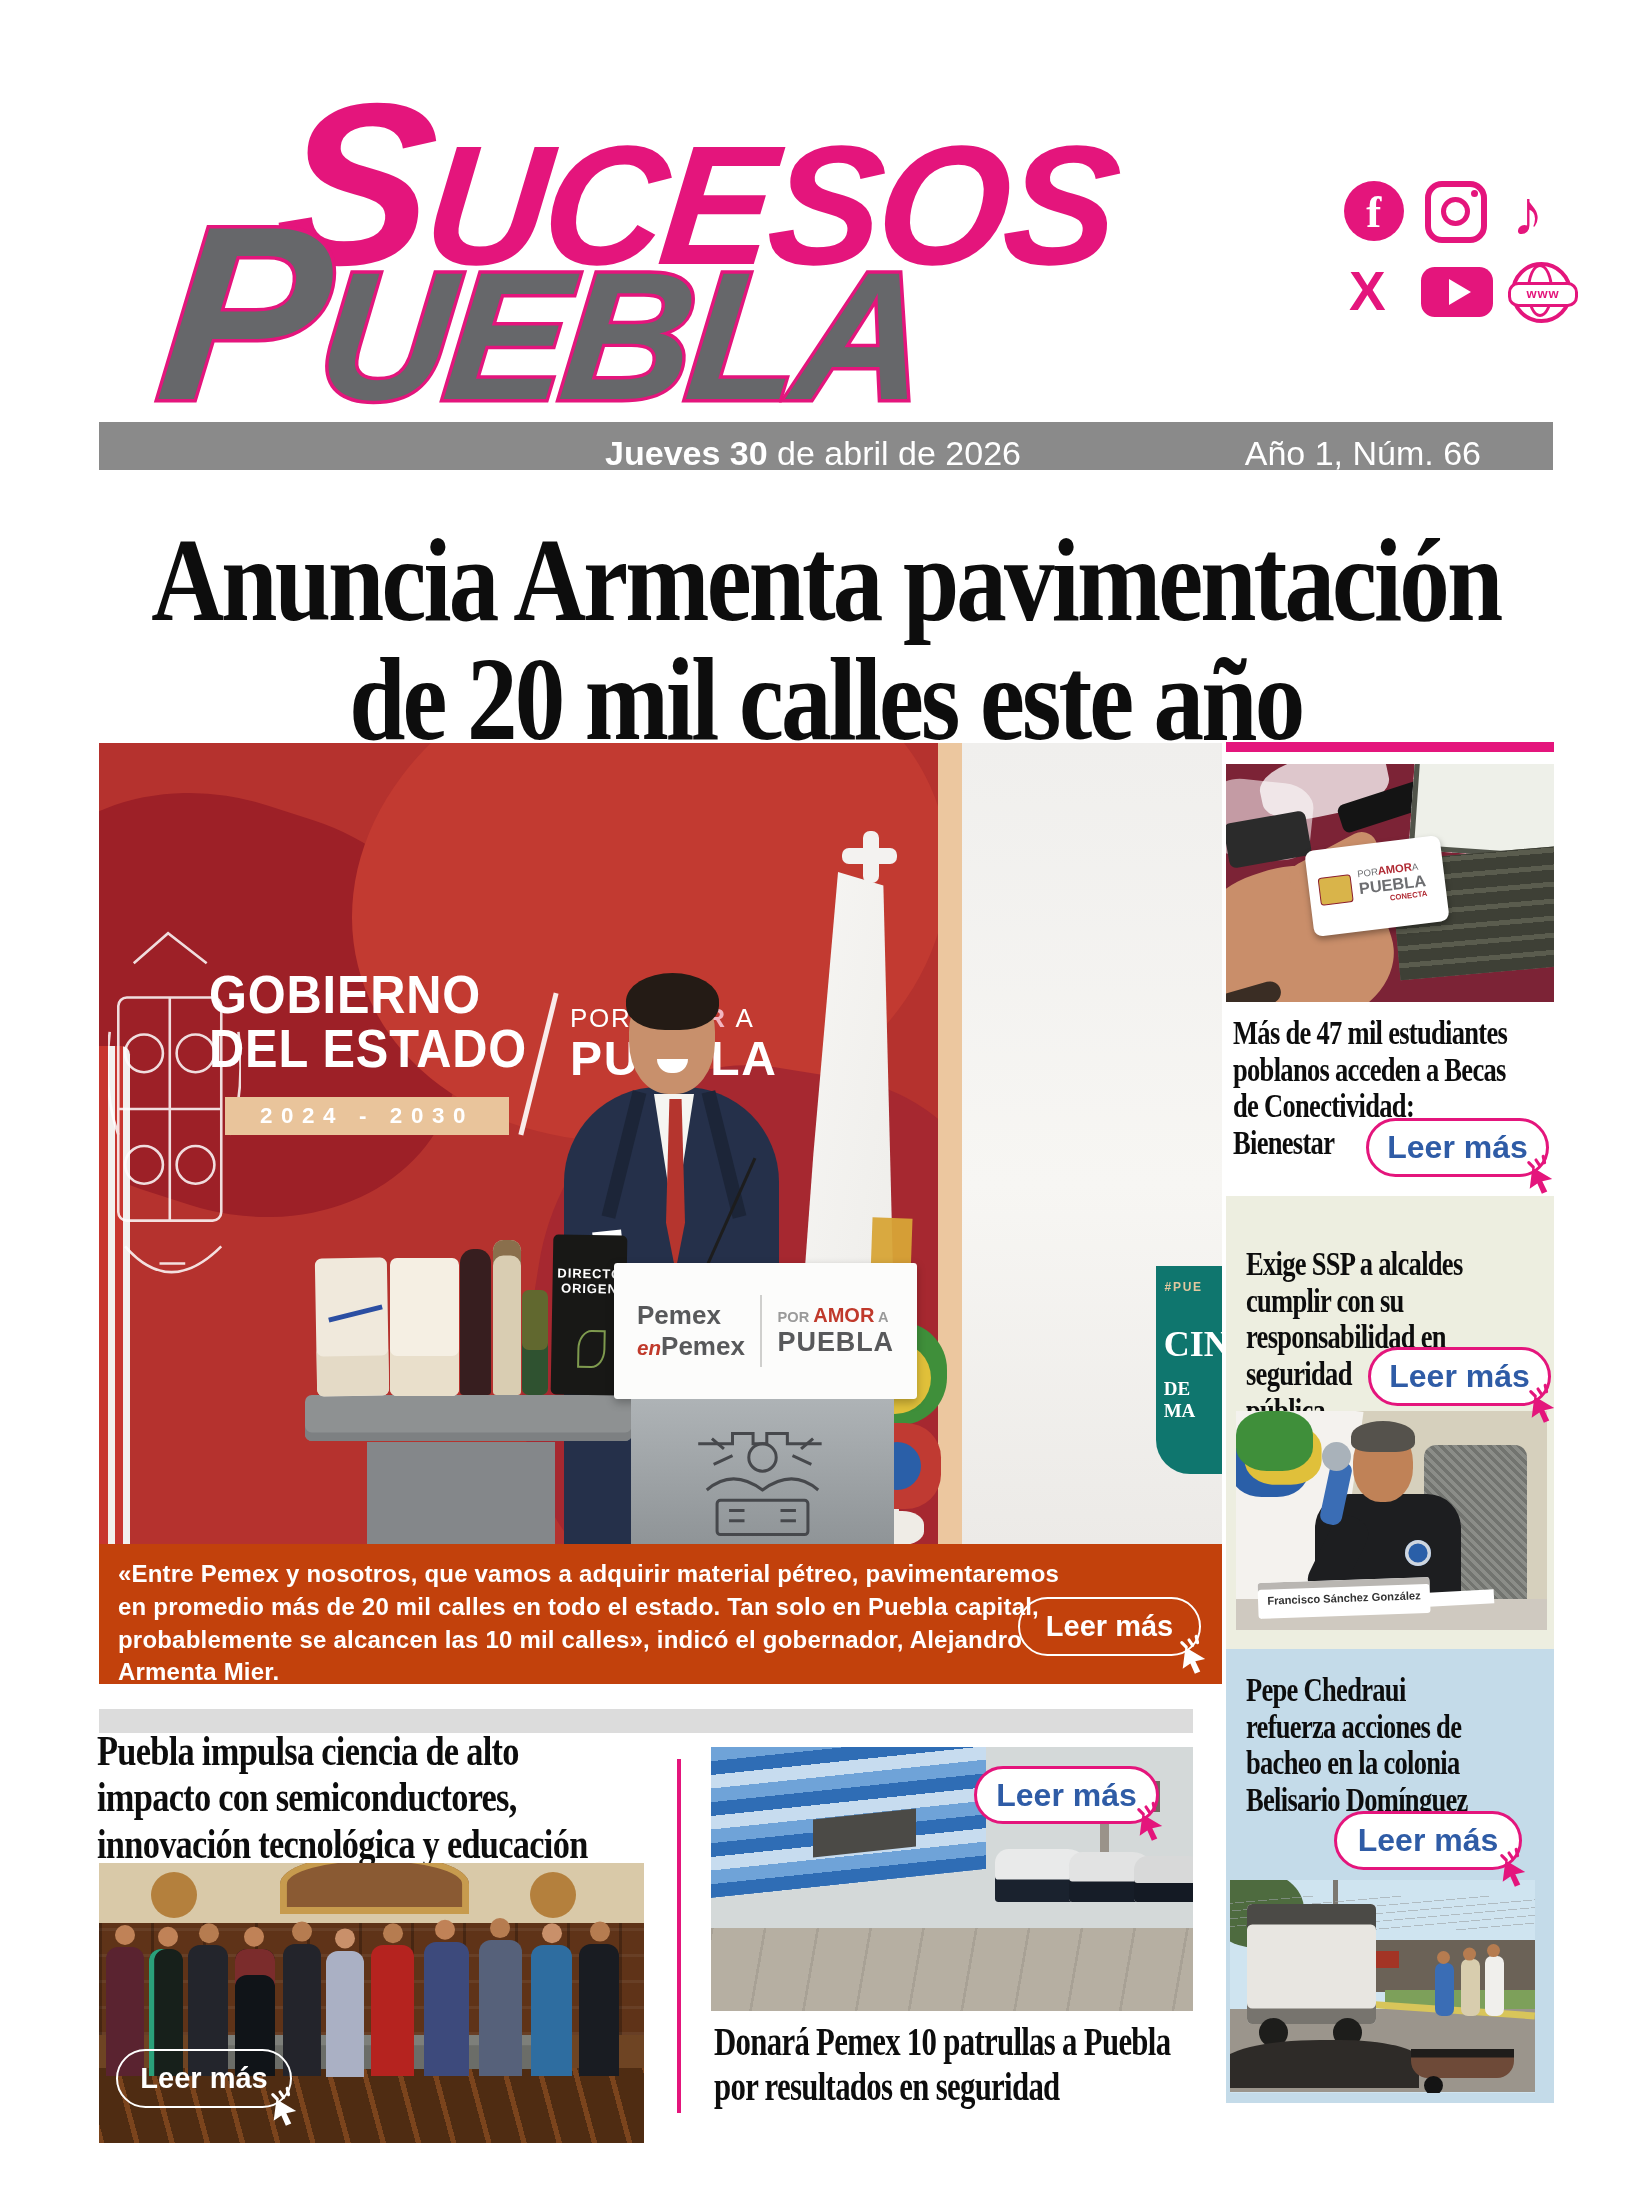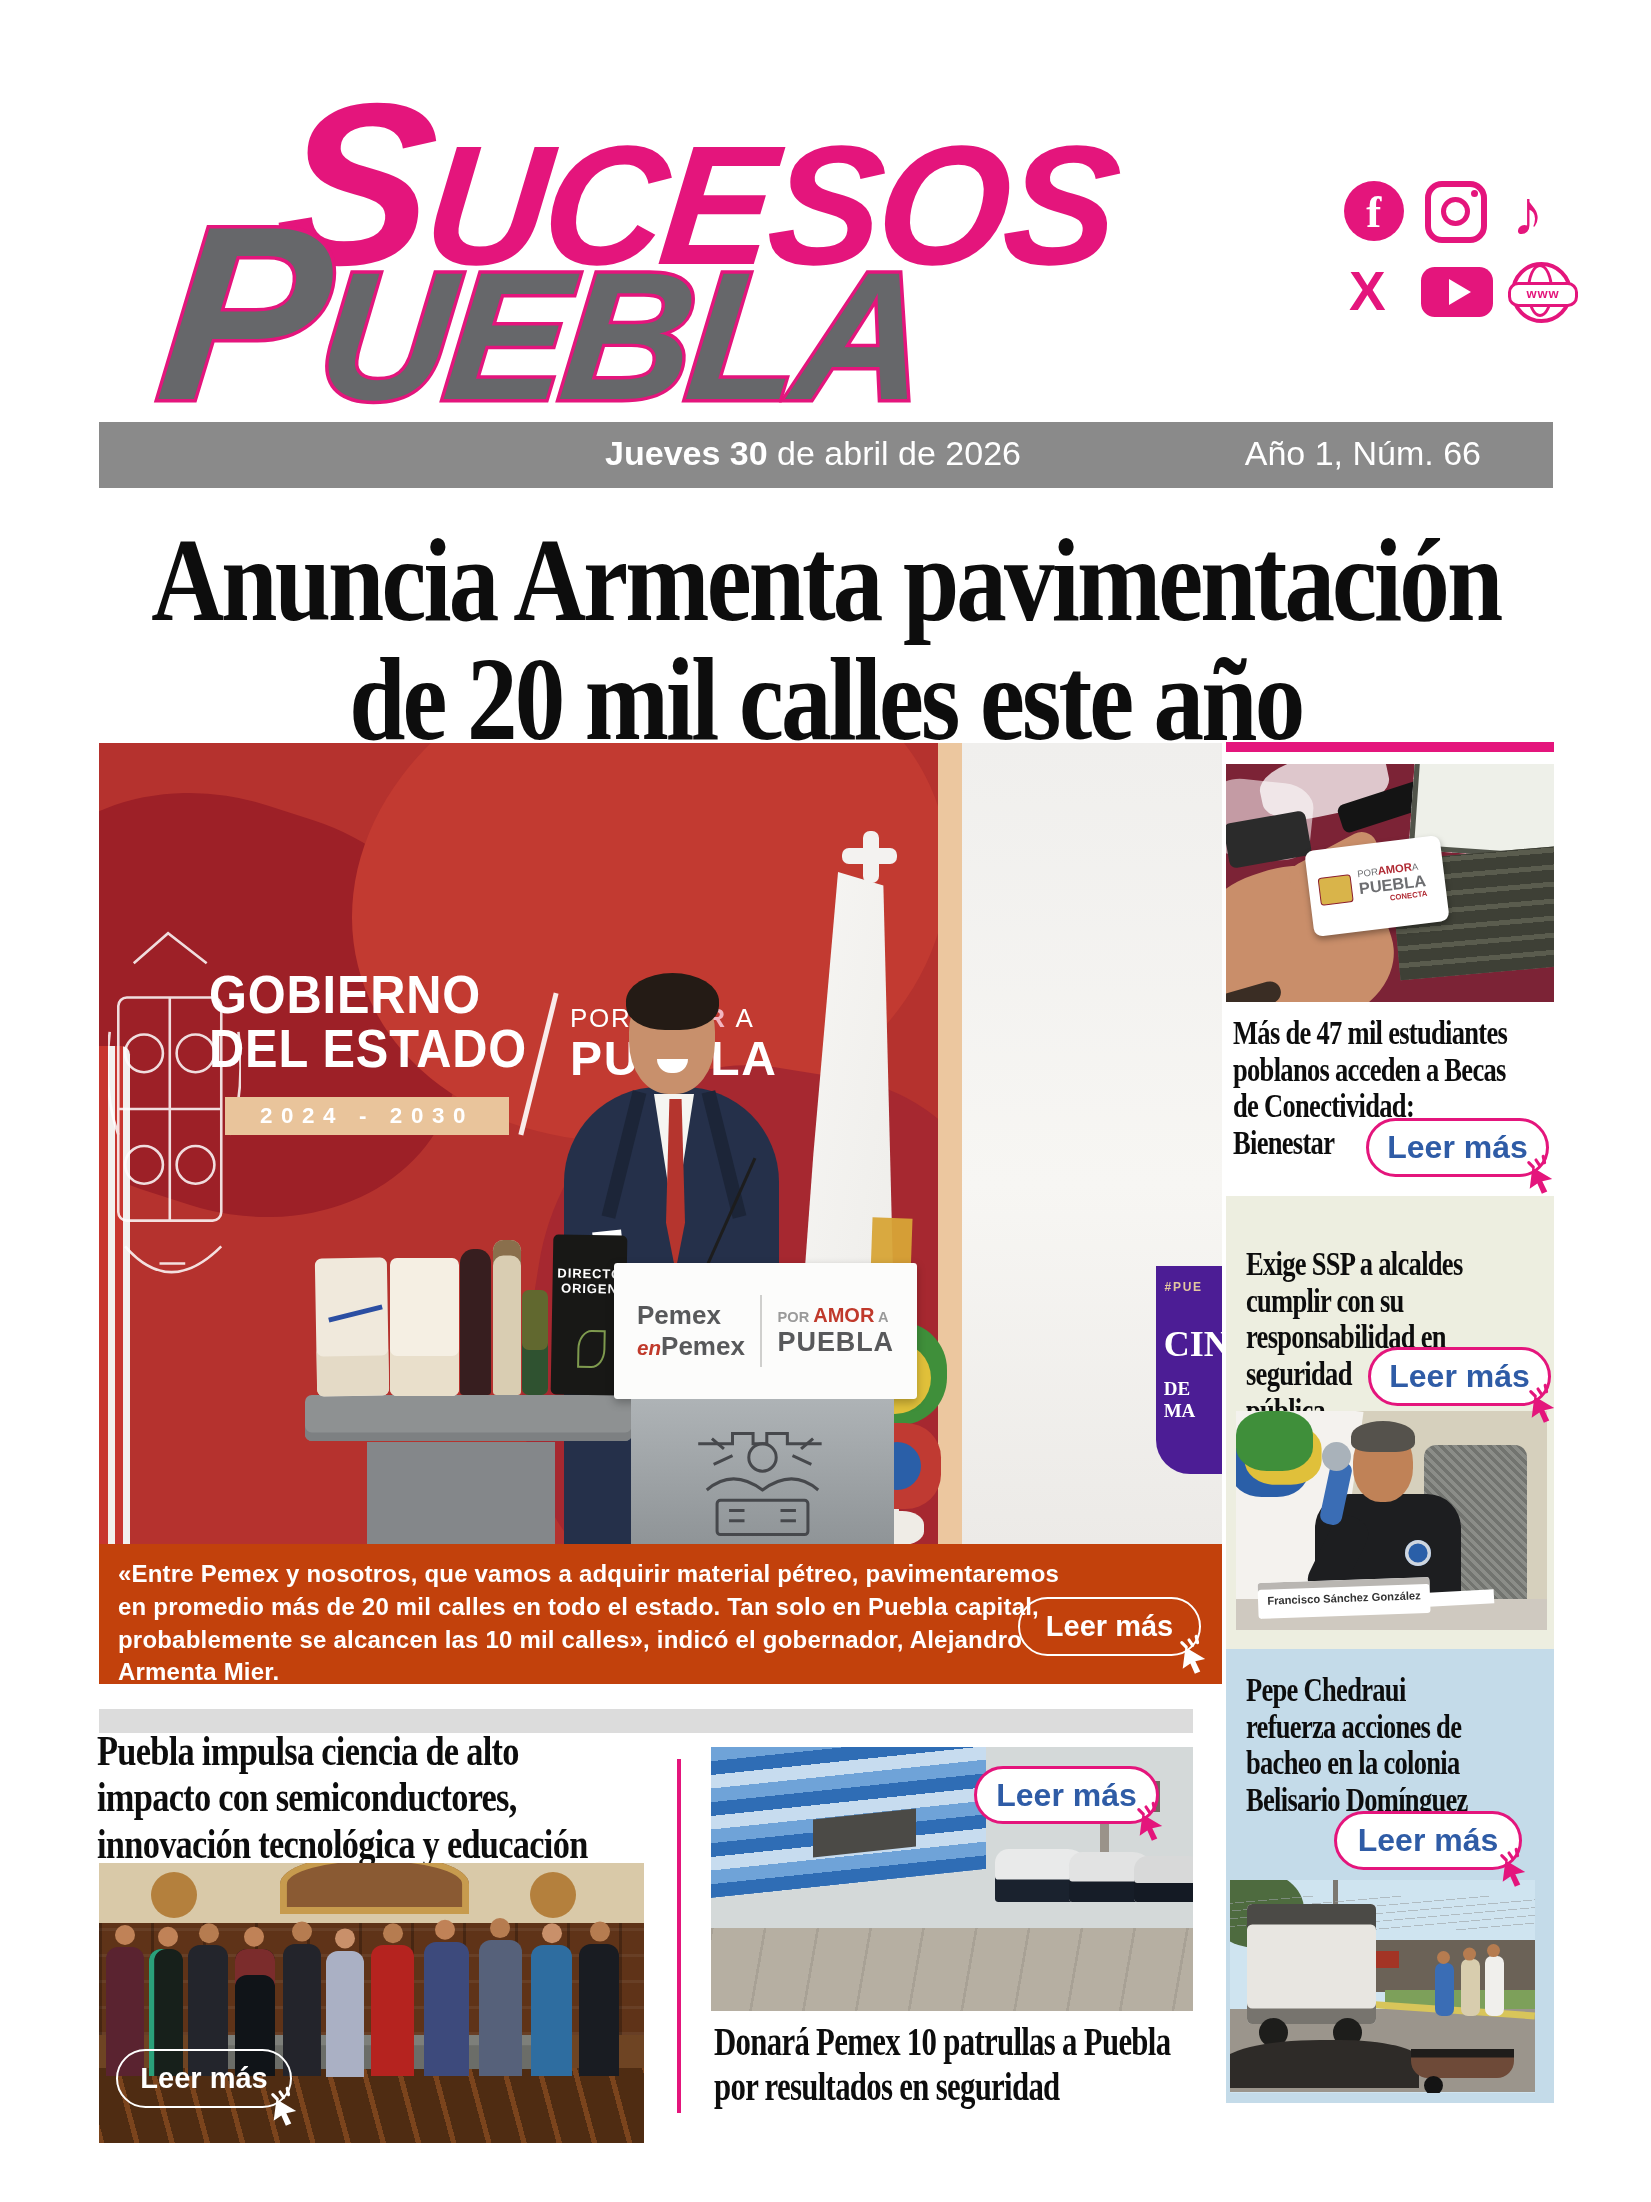--- a/index.html
+++ b/index.html
@@ -11,21 +11,21 @@
   .photo{overflow:hidden;}
   
   .logo-word{font-style:italic;font-weight:900;letter-spacing:-5.2px;white-space:nowrap;}
   .suc{color:#e4157c;font-size:170px;transform:skewX(-6deg);}
   .suc .bigcap{font-size:231px;}
   .pue{color:#66676a;font-size:182px;transform:skewX(-6deg);
        -webkit-text-stroke:6.9px #e4157c;paint-order:stroke fill;}
   .pue .bigcap{font-size:248px;}
   .social-icon{position:absolute;color:#e4157c;}
   
-  .datebar{left:99px;top:422px;width:1454px;height:66px;background:#8a8a8a;color:#fff;
+  .datebar{left:99px;top:422px;width:1454px;height:48px;background:#8a8a8a;color:#fff;
            font-size:34px;}
   
   .pill{position:absolute;display:flex;align-items:center;justify-content:center;
         border-radius:34px;font-weight:700;z-index:30;}
   .pill-pink{background:#fff;border:3.4px solid #e4157c;color:#2f5ca6;font-size:32px;}
   .pill-white{background:transparent;border:2.6px solid #fff;color:#fff;font-size:29px;}
   .cur{position:absolute;right:-17px;bottom:-22.4px;width:45px;height:45px;}
   .pill-pink .cur{color:#e4157c;}
   .pill-white .cur{color:#ffffff;}
   
@@ -86,21 +86,21 @@
 
   <div class="abs photo" style="left:99px;top:743px;width:1123px;height:802px;background:#b5322e;">
 
     <div class="abs" style="left:-112px;top:60px;width:482px;height:404px;background:#9d2027;border-radius:45%;transform:rotate(18deg);"></div>
     <div class="abs" style="left:250px;top:-95px;width:602px;height:490px;background:#c23a31;border-radius:50%;transform:rotate(-14deg);"></div>
     <div class="abs" style="left:430px;top:327px;width:482px;height:551px;background:#a62830;border-radius:42%;transform:rotate(9deg);"></div>
 
     <div class="abs" style="left:839px;top:0;width:24px;height:802px;background:#ecc79f;"></div>
     <div class="abs" style="left:863px;top:0;width:260px;height:802px;background:linear-gradient(180deg,#f0efed,#f7f6f3 55%,#eceae7);"></div>
 
-    <div class="abs" style="left:1057px;top:523px;width:66px;height:208px;background:#4c1d95;border-radius:0 0 0 34px;color:#fff;">
+    <div class="abs" style="left:1057px;top:523px;width:66px;height:208px;background:#0f766e;border-radius:0 0 0 34px;color:#fff;">
       <div class="abs" style="left:8.6px;top:13.8px;font-size:12px;font-weight:700;color:#e3c79f;letter-spacing:1.7px;">#PUE</div>
       <div class="abs serif" style="left:7.7px;top:57px;font-size:36px;color:#fff;">CIN</div>
       <div class="abs serif" style="left:7.7px;top:112px;font-size:19px;color:#fff;">DE MA</div>
     </div>
 
     <div class="abs" style="left:0;top:303px;width:31px;height:499px;background:linear-gradient(90deg,#c8362f 0 28%,#f2f0ee 28% 52%,#c8362f 52% 78%,#f2f0ee 78%);border-radius:0 8.6px 0 0;"></div>
 
     <svg class="abs" style="left:8.6px;top:168px;" width="133" height="409" viewBox="0 0 155 475">
       <g fill="none" stroke="#ffffff" stroke-width="3" opacity=".85">
         <rect x="12" y="100" width="120" height="260" rx="10"></rect>

